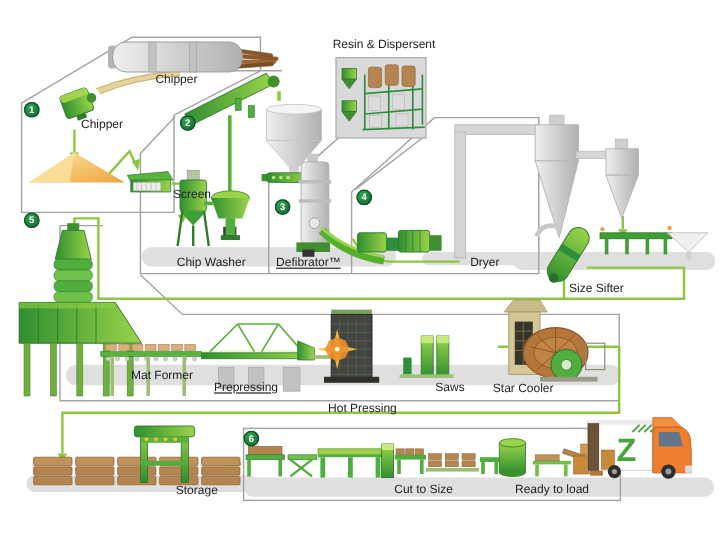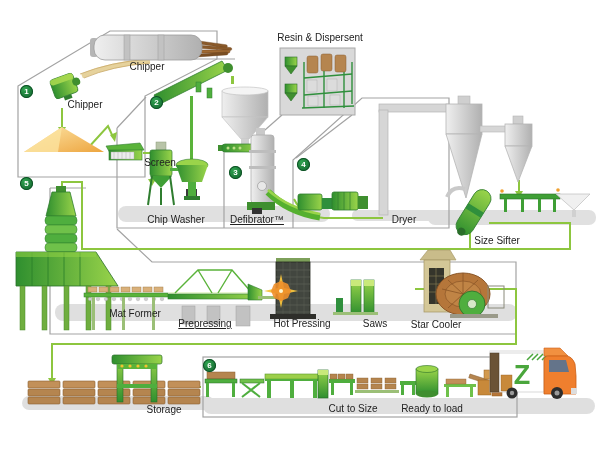--- a/index.html
+++ b/index.html
@@ -416,20 +416,20 @@
 <span class="lbl" style="left:147px;top:61px;">Chipper</span>
 <span class="lbl" style="left:85px;top:99px;">Chipper</span>
 <span class="lbl" style="left:124px;top:157px;margin-left:36px;">Screen</span>
 <span class="lbl" style="left:320px;top:32px;">Resin &amp; Dispersent</span>
 <span class="lbl" style="left:176px;top:214px;">Chip Washer</span>
 <span class="lbl" style="left:257px;top:214px;text-decoration:underline;">Defibrator™</span>
 <span class="lbl" style="left:404px;top:214px;">Dryer</span>
 <span class="lbl" style="left:497px;top:235px;">Size Sifter</span>
 <span class="lbl" style="left:107px;top:308px;margin-left:28px;">Mat Former</span>
 <span class="lbl" style="left:205px;top:318px;text-decoration:underline;">Prepressing</span>
-<span class="lbl" style="left:302px;top:318px;text-align:right;">Hot Pressing</span>
+<span class="lbl" style="left:302px;top:335px;text-align:right;">Hot Pressing</span>
 <span class="lbl" style="left:375px;top:318px;">Saws</span>
 <span class="lbl" style="left:436px;top:319px;">Star Cooler</span>
 <span class="lbl" style="left:136px;top:404px;margin-left:28px;">Storage</span>
 <span class="lbl" style="left:353px;top:403px;">Cut to Size</span>
-<span class="lbl" style="left:432px;top:403px;text-align:right;">Ready to load</span>
+<span class="lbl" style="left:460px;top:403px;text-align:right;">Ready to load</span>
 
 </div>
 
 </body></html>

